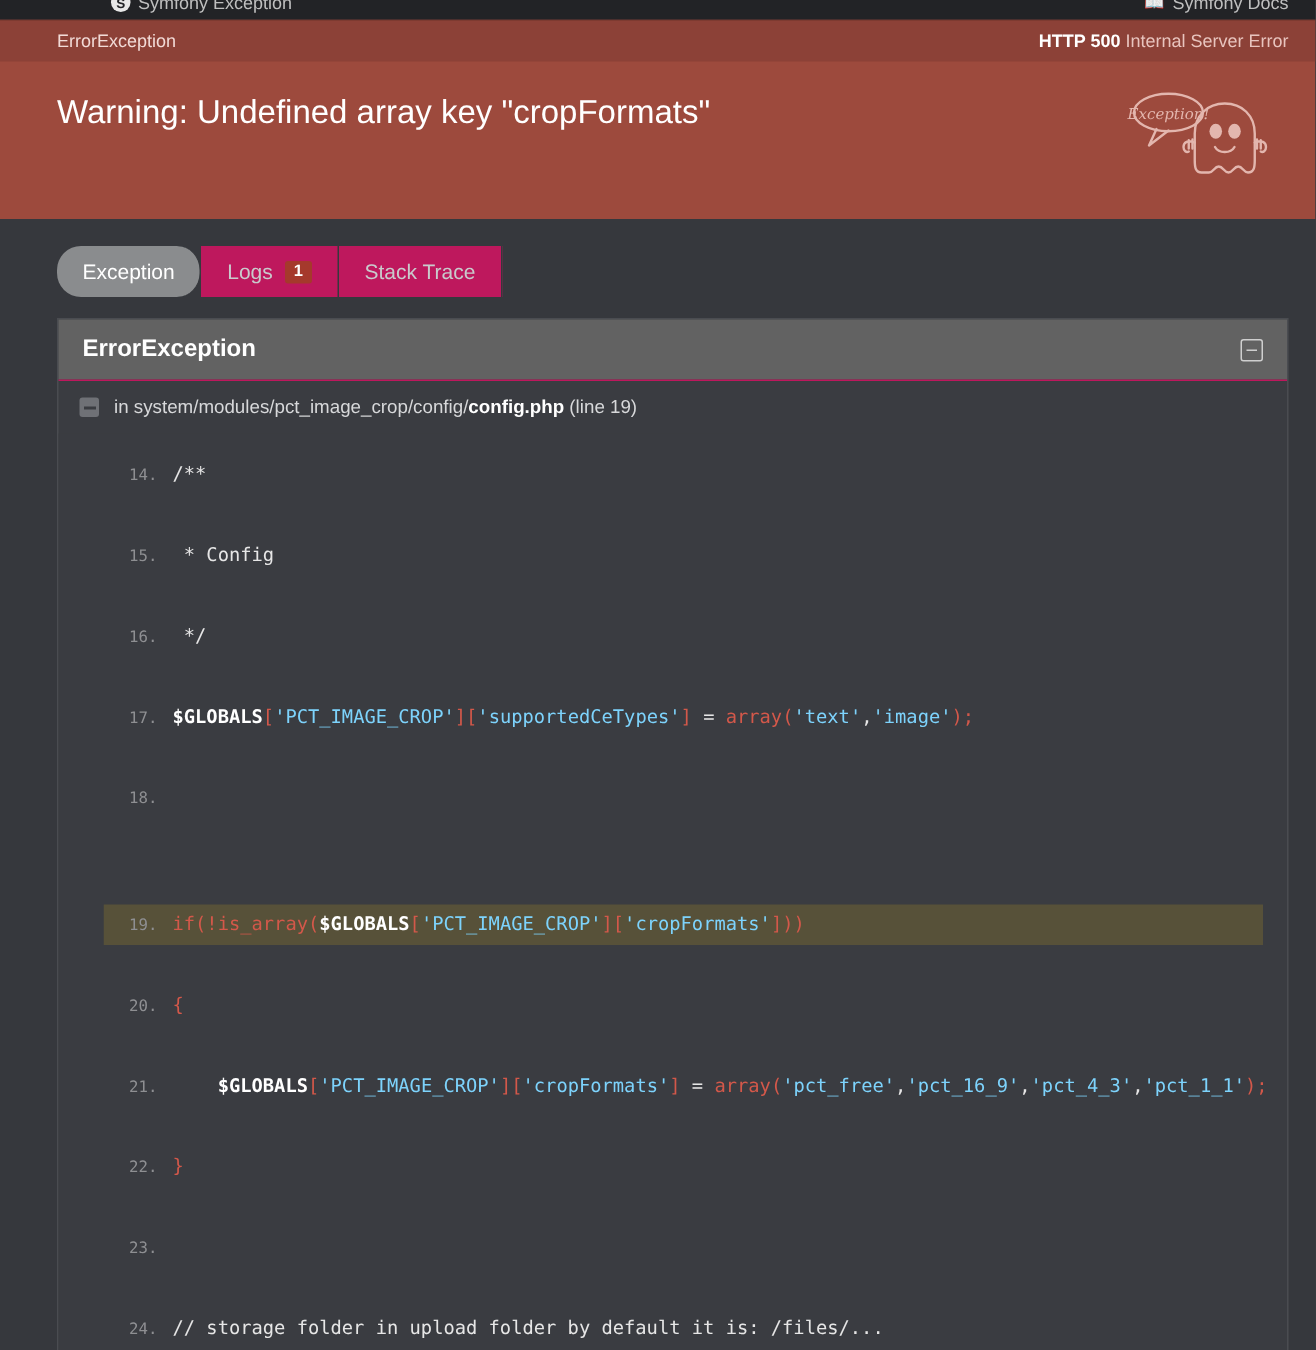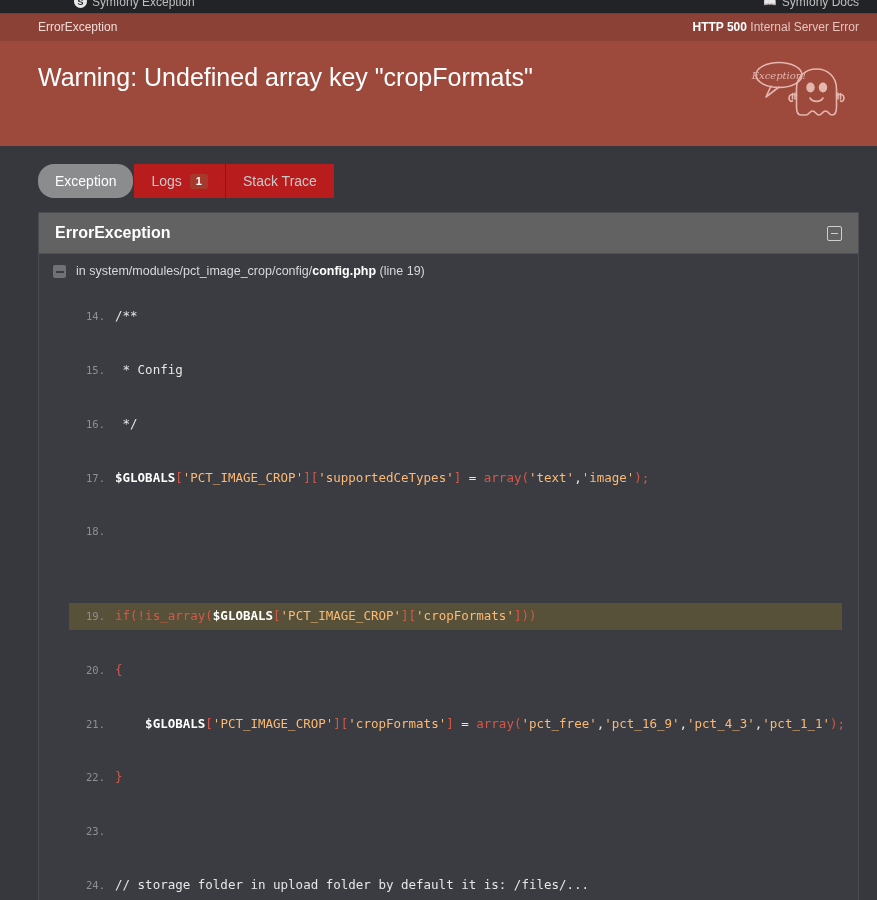--- a/index.html
+++ b/index.html
@@ -66,42 +66,42 @@
   .banner-meta .status-text { color: #e8c4be; }
 
   .banner-body {
     display: flex;
     align-items: flex-start;
     justify-content: space-between;
     padding: 16px 18px 24px 38px;
     min-height: 72px;
   }
   .banner-title {
-    font-size: 25px;
+    font-size: 22px;
     font-weight: normal;
     color: #ffffff;
     line-height: 1.3;
     padding-top: 4px;
   }
   .mascot { flex: 0 0 auto; padding-right: 12px; }
 
   
   .page {
     padding: 0 18px 0 38px;
   }
 
   
   .tabs {
     display: flex;
     align-items: stretch;
     margin-top: 18px;
     font-size: 14px;
   }
   .tab {
-    background: #b91c1c;
+    background: #be185d;
     color: #c9cacc;
     padding: 9px 17px;
     display: flex;
     align-items: center;
     gap: 8px;
     cursor: pointer;
     border-right: 1px solid #36383d;
   }
   .tab.active {
     background: #8a8c8e;
@@ -203,21 +203,21 @@
     display: inline-block;
     width: 30px;
     text-align: right;
     color: #8e8f92;
     font-size: 10.5px;
     vertical-align: baseline;
     margin-right: 10px;
     user-select: none;
   }
   .tok-var   { color: #ffffff; font-weight: bold; }
-  .tok-str   { color: #fdba74; }
+  .tok-str   { color: #7dd3fc; }
   .tok-punct { color: #d3584a; }
   .tok-fn    { color: #d3584a; }
   .tok-kw    { color: #d3584a; }
   .tok-cmt   { color: #e6e6e6; }
   .tok-plain { color: #e6e6e6; }
 </style>
 </head>
 <body>
 
 <div class="topbar">

